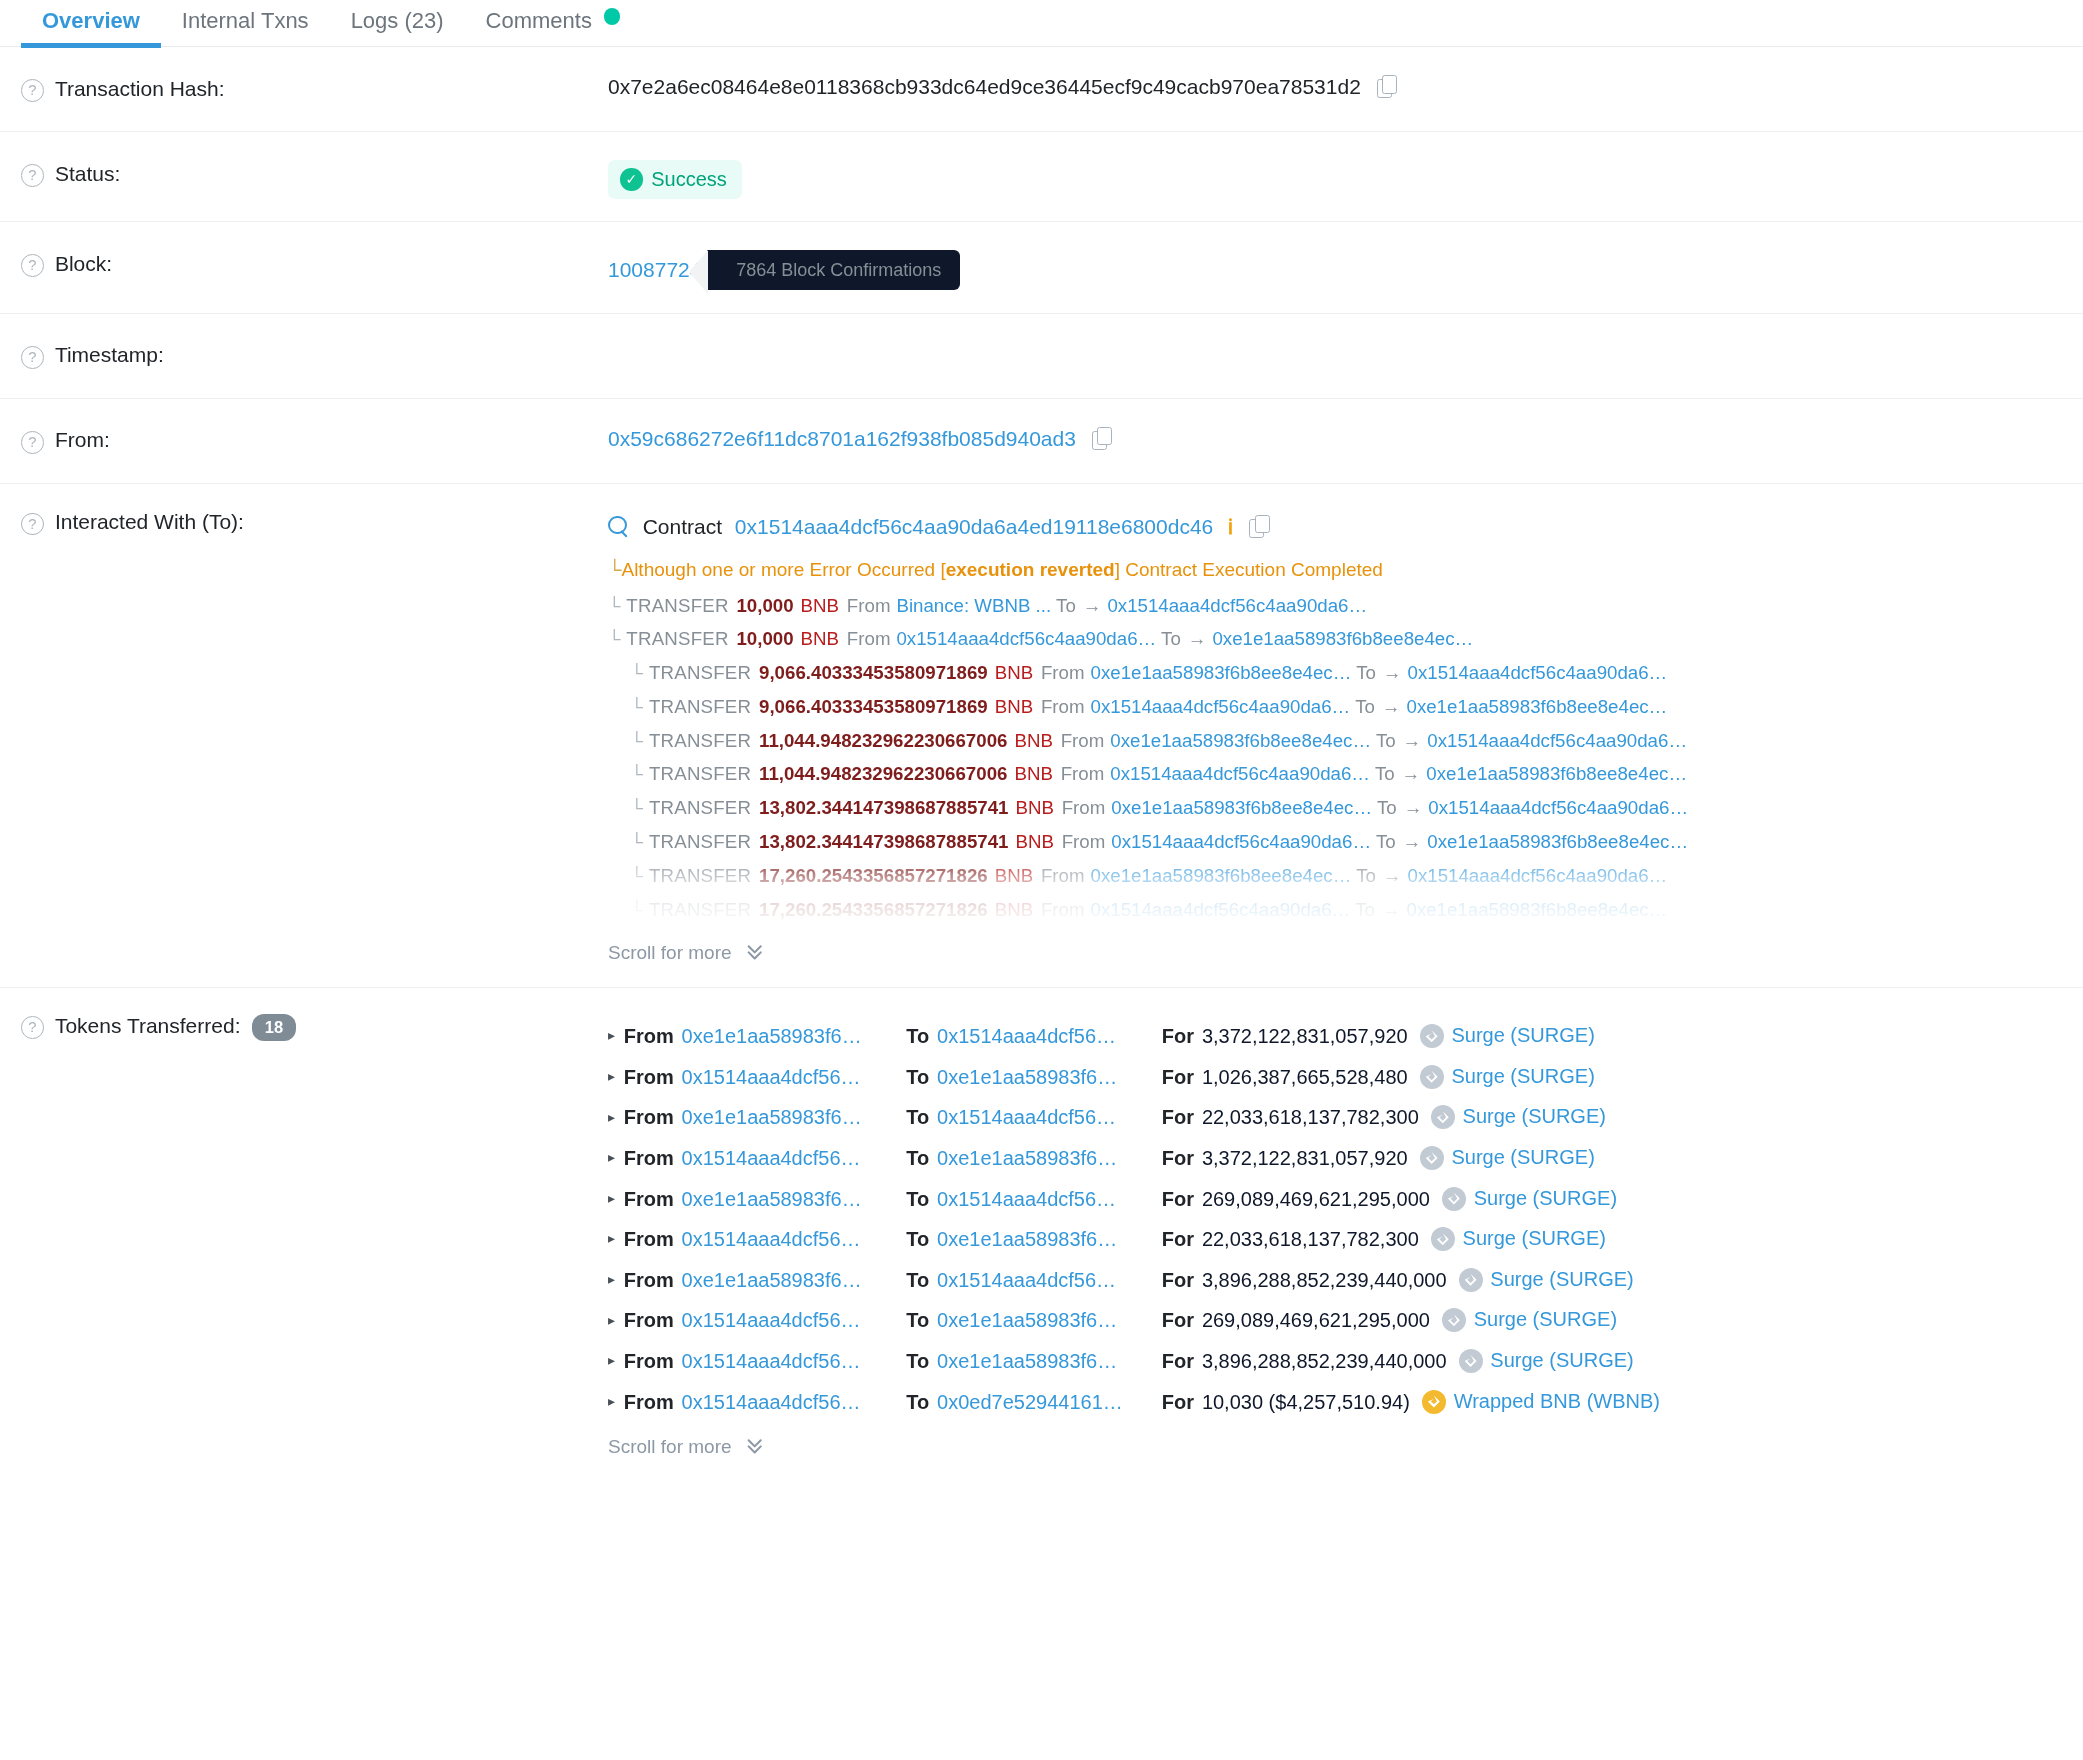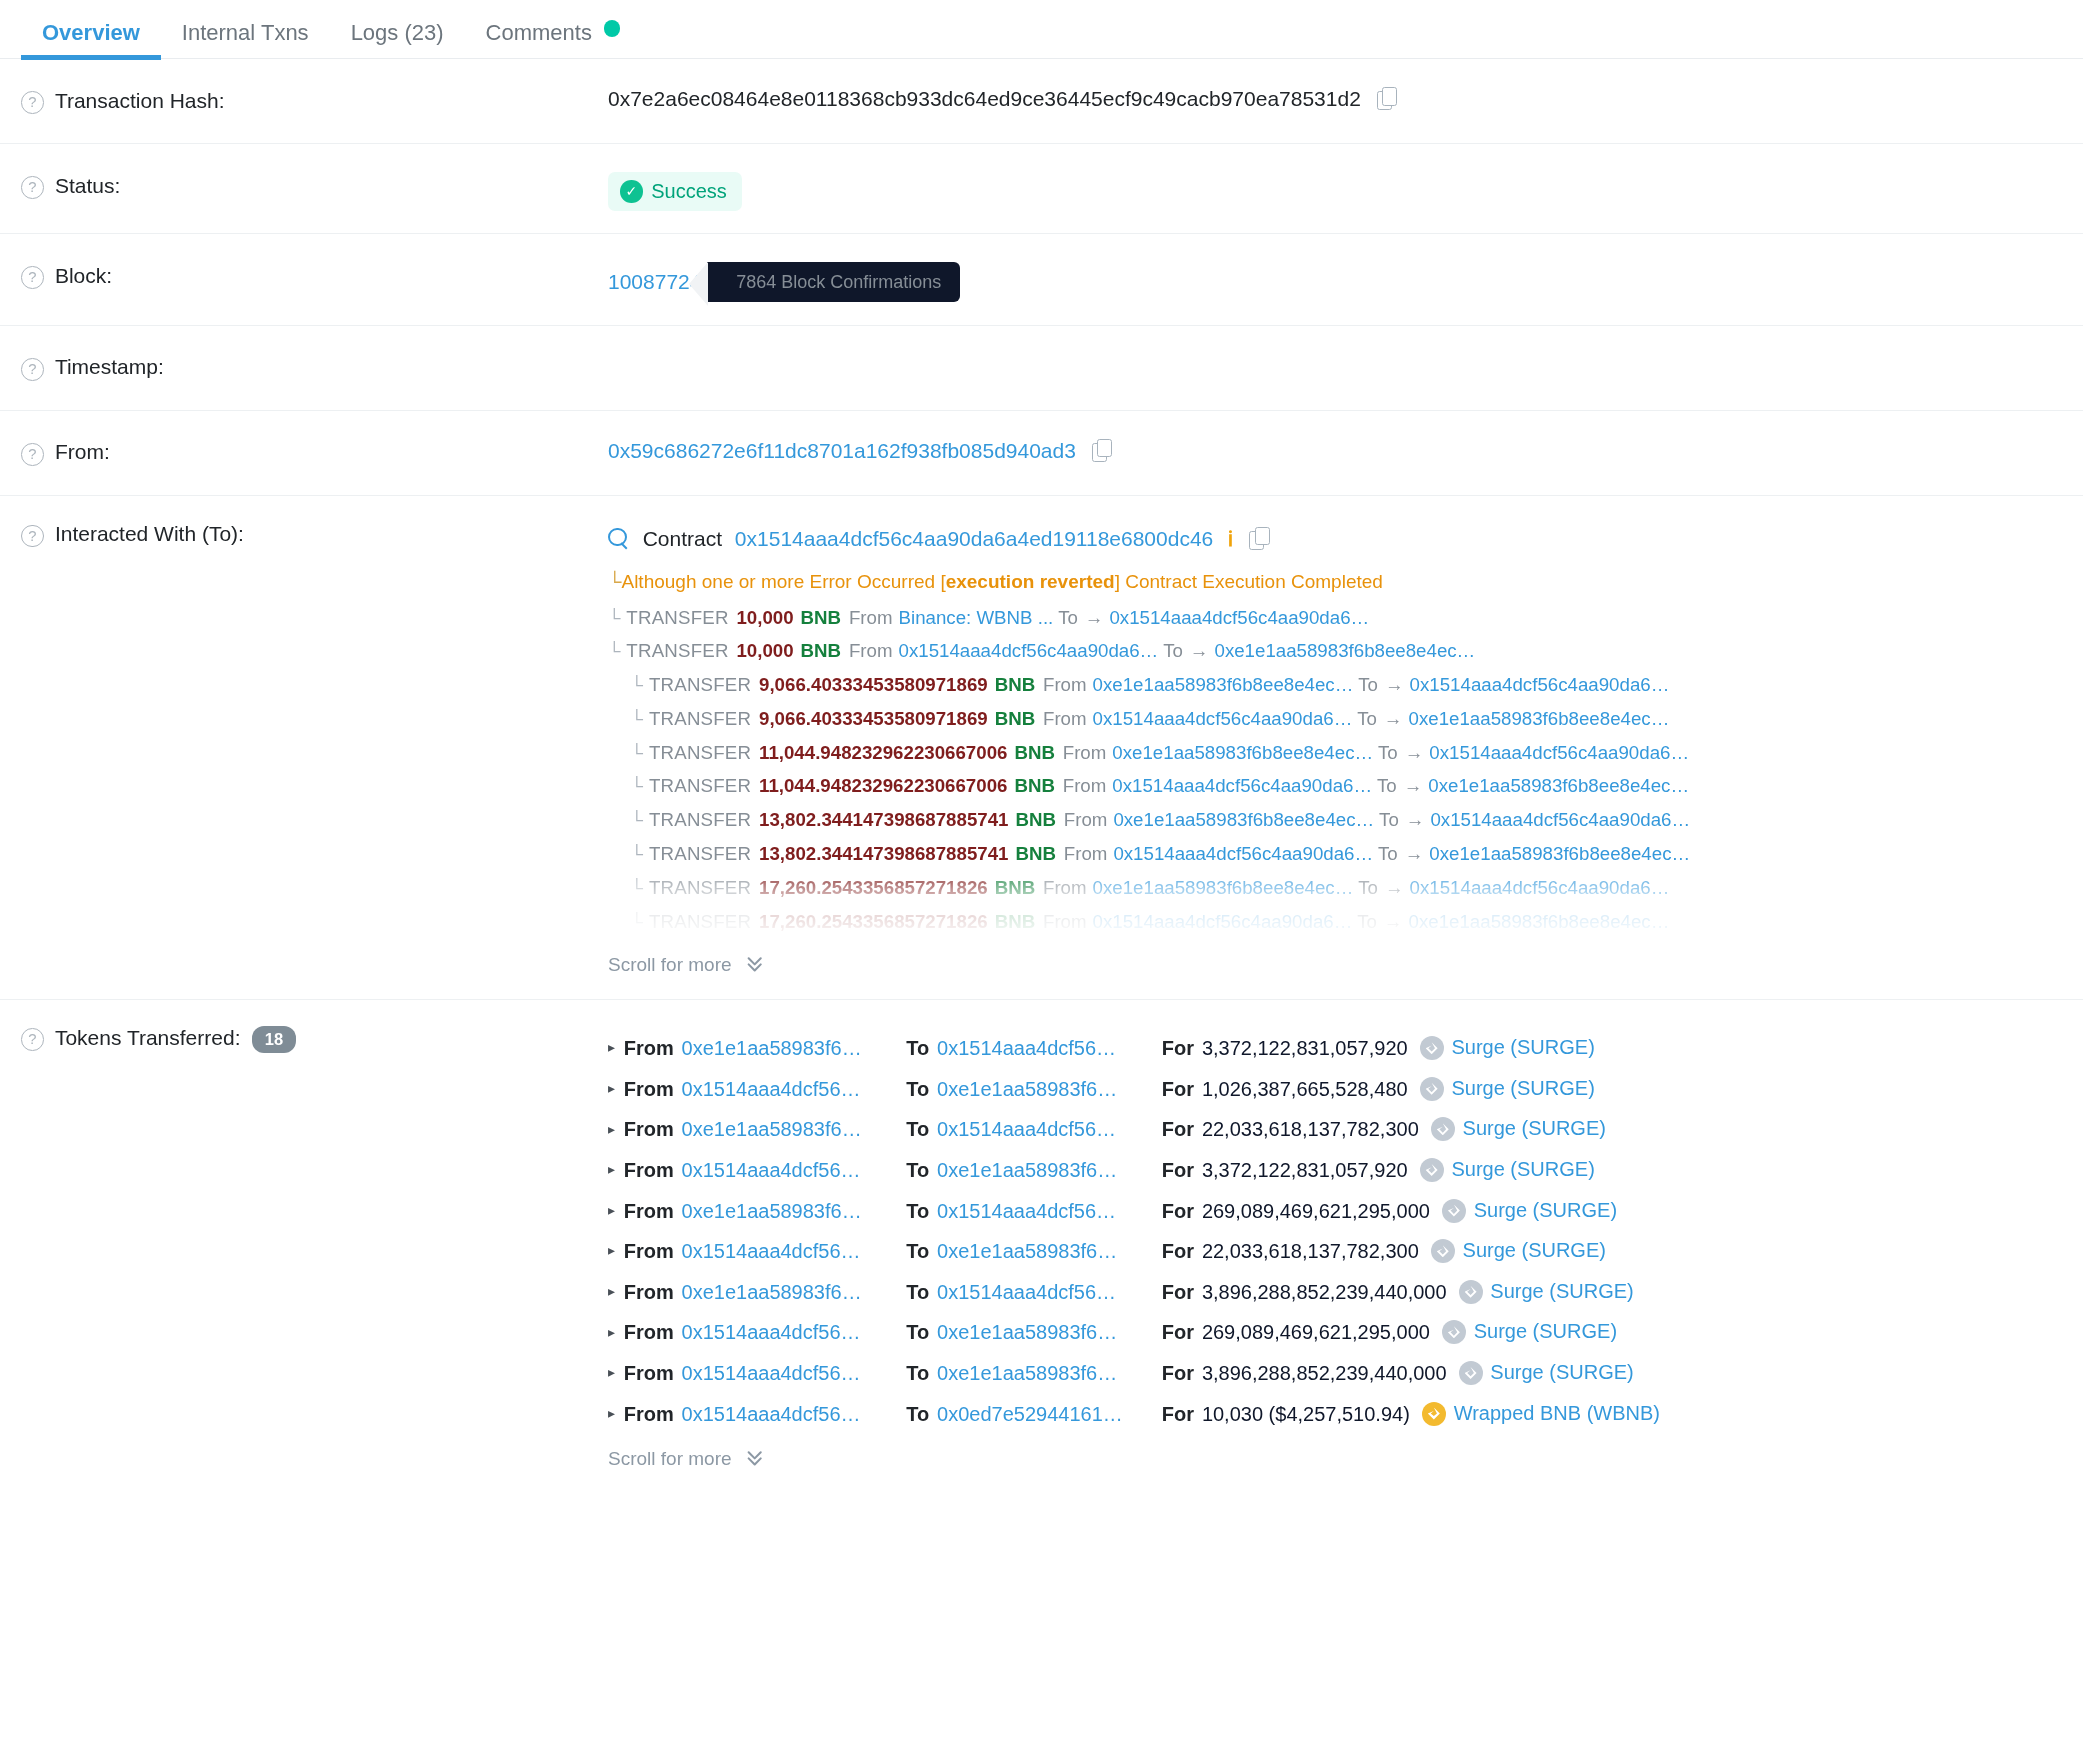--- a/index.html
+++ b/index.html
@@ -11,21 +11,21 @@
   body {
     font-family: "Liberation Sans", sans-serif;
     color: #212529;
     -webkit-font-smoothing: antialiased;
   }
 
   
   .tabs {
     display: flex;
     align-items: flex-end;
-    height: 59px;
+    height: 47px;
     padding: 0 0 0 21px;
     border-bottom: 1.7px solid #e9ecef;
     position: relative;
   }
   .tab {
     font-size: 22px;
     color: #6c757d;
     padding: 0 21px 14px 21px;
     position: relative;
     cursor: pointer;
@@ -254,21 +254,21 @@
     color: #e8920b;
     font-size: 19px;
     line-height: 26px;
     padding: 3.5px 0 5.2px 0;
     white-space: nowrap;
   }
   .itx-err .elbow { color: #d9a84a; }
   .itx-err b { font-weight: bold; }
   .tfr-tag { color: #868e96; letter-spacing: 0.2px; margin-right: 7.8px; }
   .tfr-amt { color: #7f1d1d; font-weight: bold; margin-right: 7px; }
-  .tfr-unit { color: #15803d; font-weight: bold; margin-right: 7.8px; text-align: right; }
+  .tfr-unit { color: #b91c1c; font-weight: normal; margin-right: 7.8px; text-align: right; }
   .tfr-word { color: #868e96; margin-right: 6px; }
   .tfr-arrow { color: #868e96; margin: 0 6px 0 0.9px; }
   .indent-1 { padding-left: 0; }
   .indent-2 { padding-left: 22.6px; }
 
   .fade-cover {
     position: absolute;
     left: 0; right: 0; bottom: 0;
     height: 75px;
     background: linear-gradient(to bottom, rgba(255,255,255,0) 0%, rgba(255,255,255,0.72) 45%, rgba(255,255,255,1) 100%);

